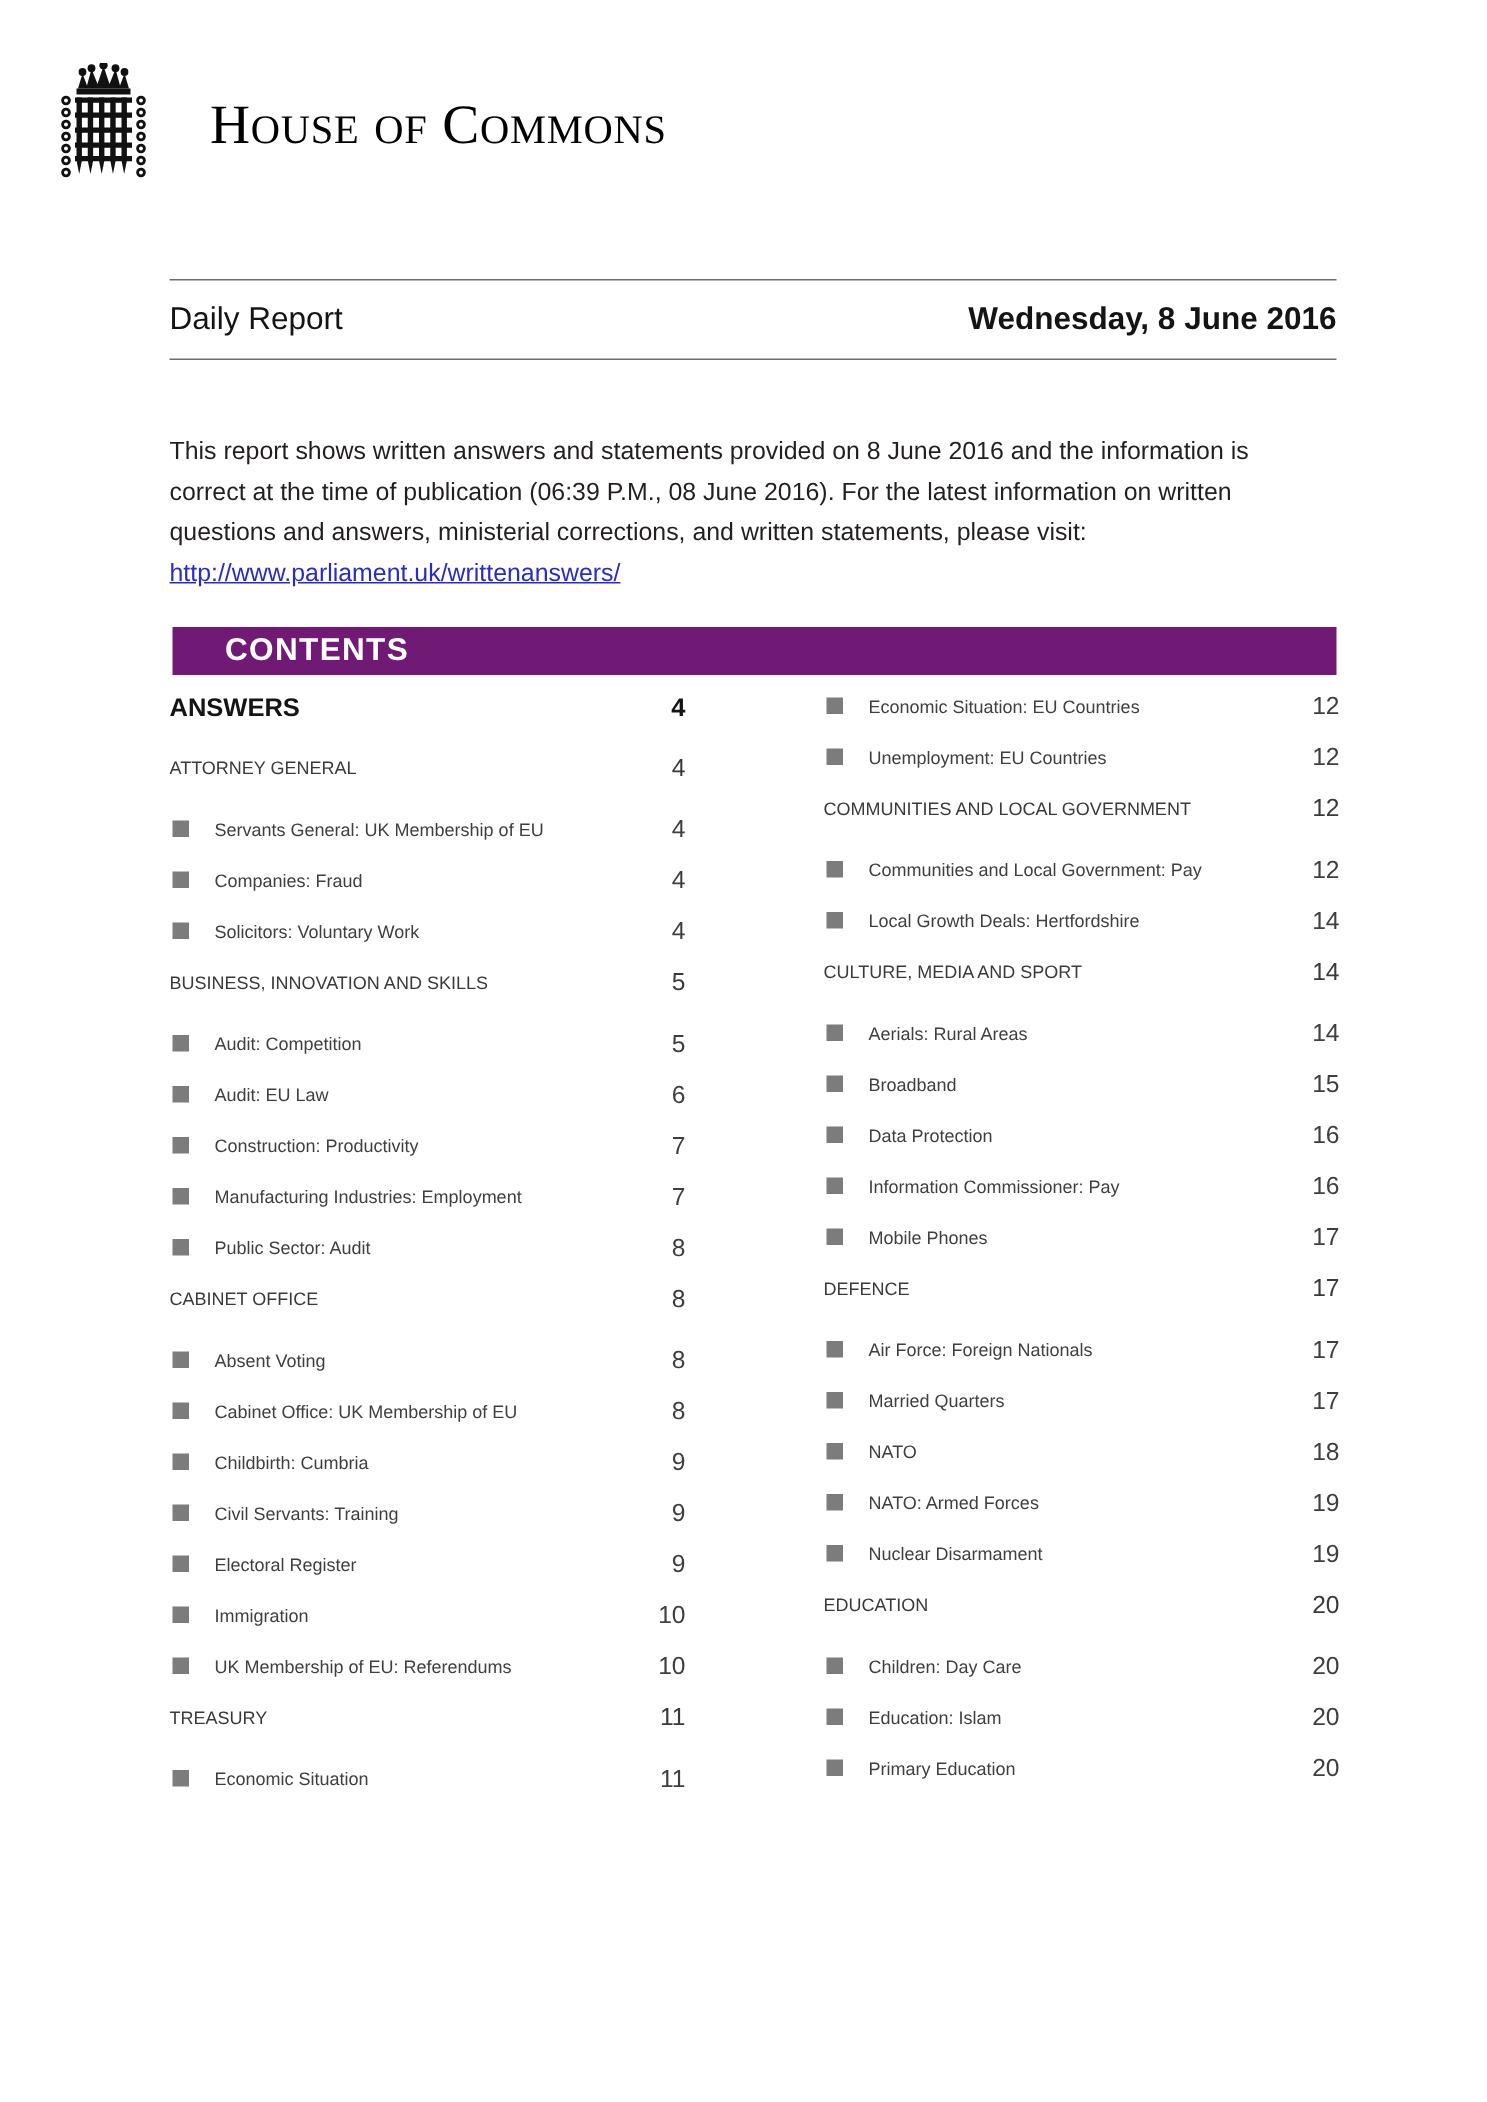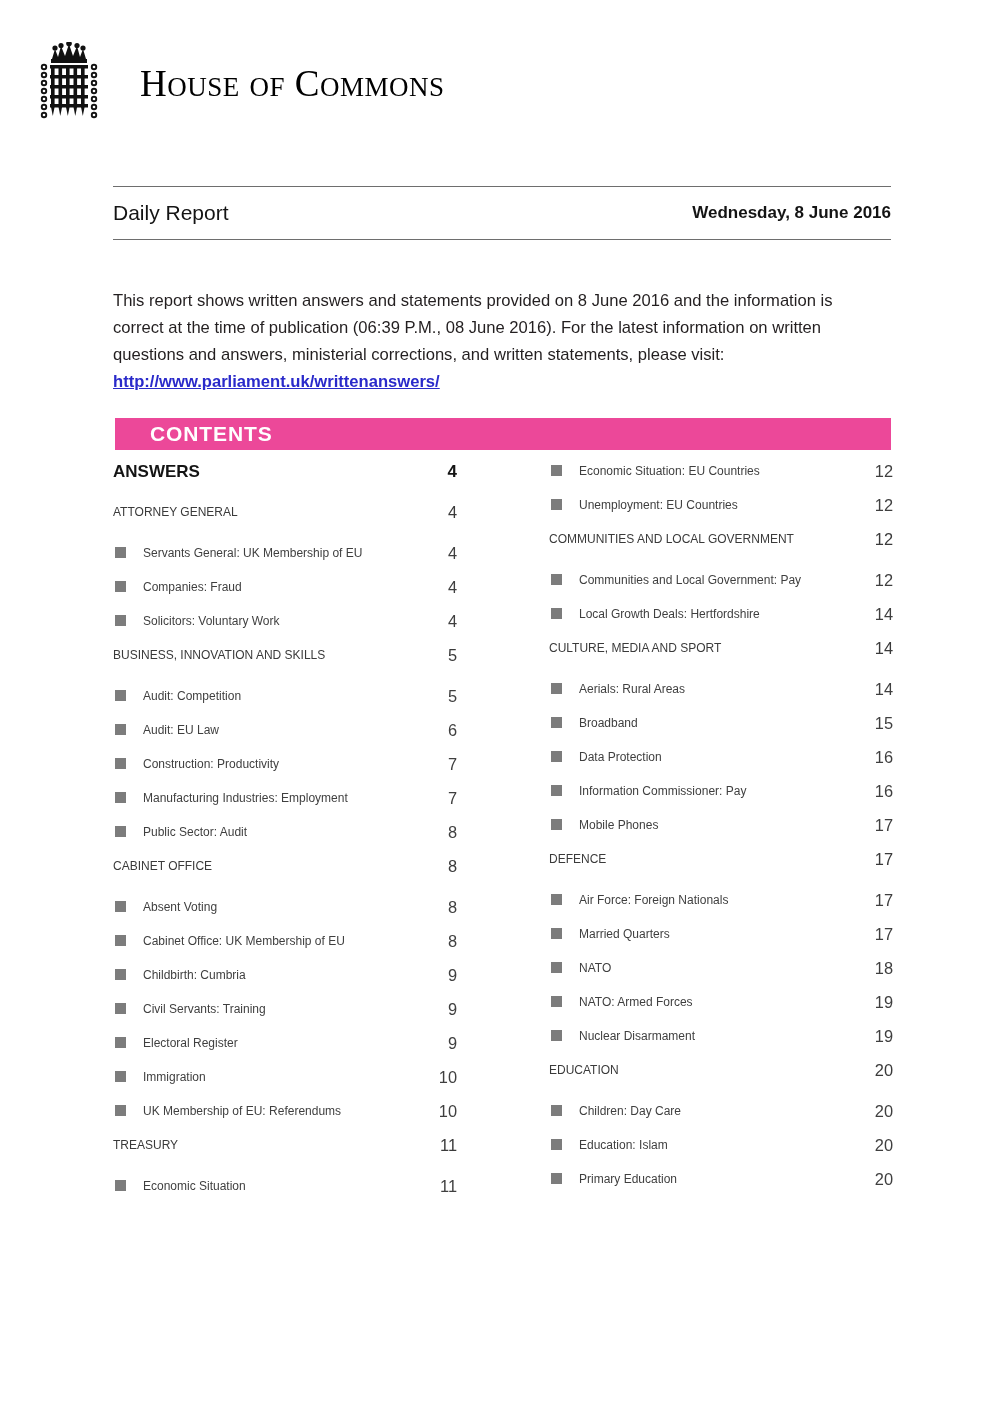--- a/index.html
+++ b/index.html
@@ -49,49 +49,48 @@
     display: flex;
     align-items: center;
     justify-content: space-between;
   }
   .report-bar .label {
     font-size: 21px;
     font-weight: normal;
     color: #141414;
   }
   .report-bar .date {
-    font-size: 17px;
+    font-size: 21px;
     font-weight: bold;
     color: #141414;
   }
 
   
   .intro {
     position: absolute;
     left: 113px;
     top: 287px;
     width: 772px;
     font-size: 16.6px;
     line-height: 27px;
     color: #231f20;
   }
   .intro a {
     color: #2a2aca;
     text-decoration: underline;
-    font-weight: bold;
   }
 
   
   .contents-banner {
     position: absolute;
     left: 115px;
     top: 418px;
     width: 776px;
     height: 32px;
-    background: #ec4899;
+    background: #701a75;
     display: flex;
     align-items: center;
   }
   .contents-banner .txt {
     color: #ffffff;
     font-size: 21px;
     font-weight: bold;
     letter-spacing: 0.9px;
     margin-left: 35px;
   }

